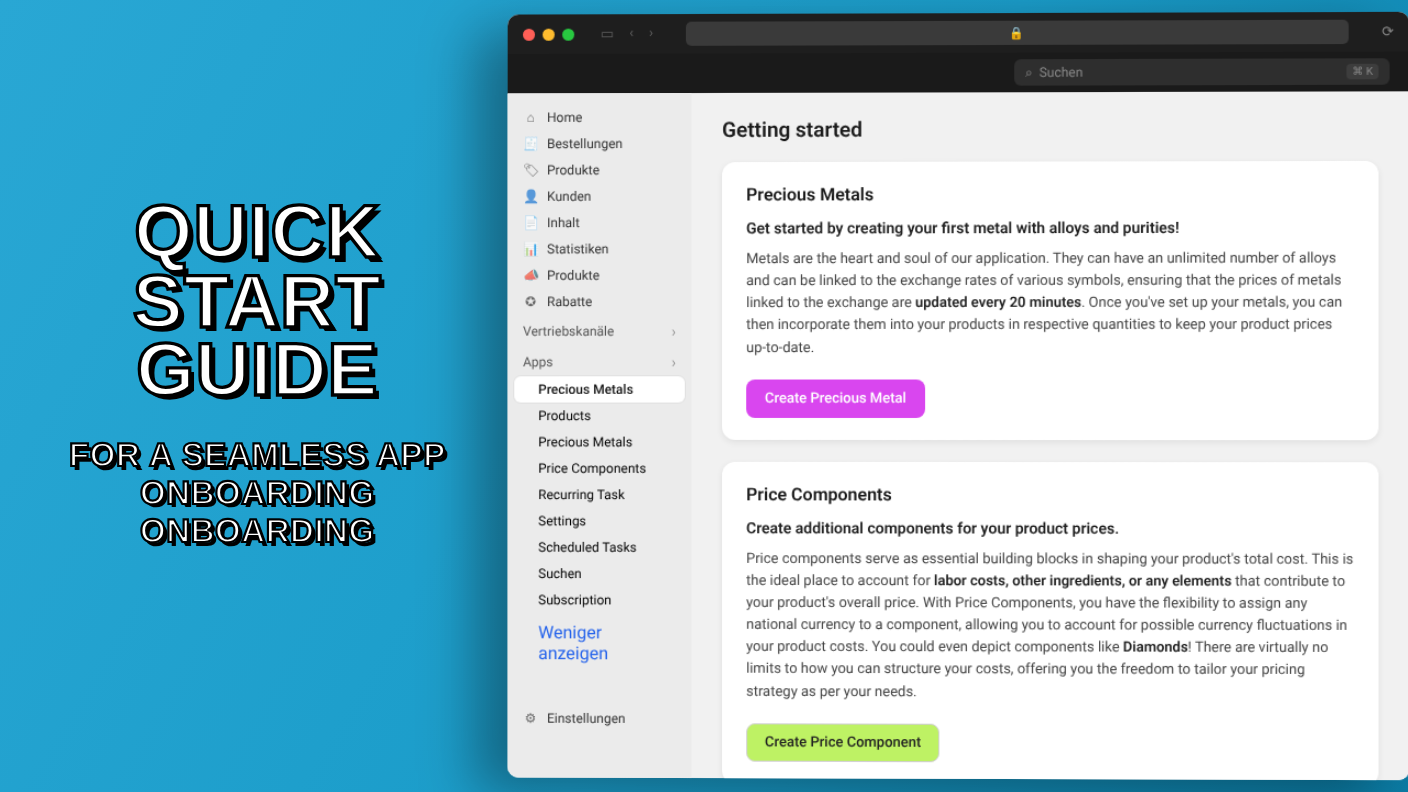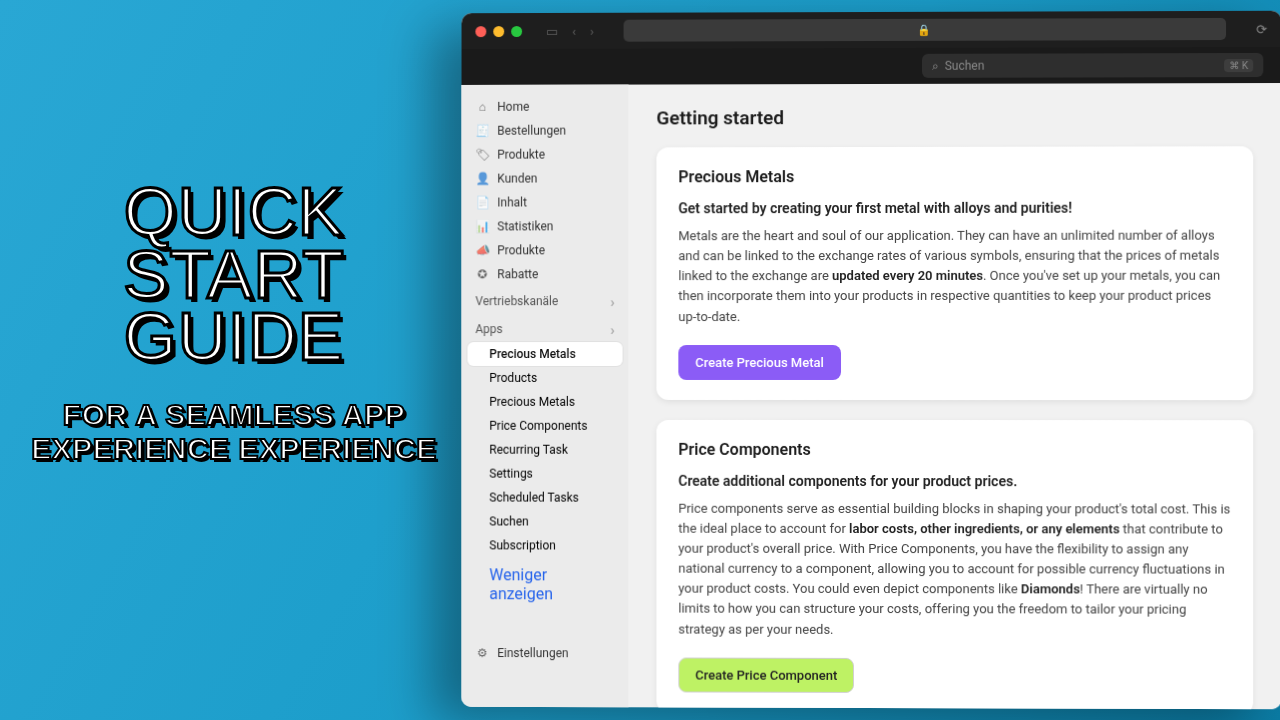--- a/index.html
+++ b/index.html
@@ -1,19 +1,19 @@
 <!DOCTYPE html>
 <html><head>
 <meta charset="utf-8">
 <style>
 *{margin:0;padding:0;box-sizing:border-box;font-family:-apple-system,BlinkMacSystemFont,"Segoe UI",Roboto,sans-serif}
 html,body{width:1280px;height:720px;overflow:hidden}
 body{background:linear-gradient(120deg,#29a7d4 0%,#1a9cc9 55%,#0a7ca5 100%);position:relative}
 .overlay-text{position:absolute;left:24px;top:180px;width:420px;color:#fff;z-index:5}
-.overlay-text h1{font-family:'Arial Black',Impact,sans-serif;font-size:68px;font-weight:400;line-height:.92;letter-spacing:1px;-webkit-text-stroke:3px #000;text-stroke:3px #000;color:#fff;text-shadow:4px 4px 0 #000;margin-bottom:30px;text-align:center}
+.overlay-text h1{font-family:'Arial Black',Impact,sans-serif;font-size:68px;font-weight:700;line-height:.92;letter-spacing:1px;-webkit-text-stroke:3px #000;text-stroke:3px #000;color:#fff;text-shadow:4px 4px 0 #000;margin-bottom:30px;text-align:center}
 .overlay-text h2{font-family:'Arial Black',Impact,sans-serif;font-size:30px;font-weight:900;line-height:1.15;-webkit-text-stroke:2px #000;color:#fff;text-shadow:3px 3px 0 #000;text-align:center;letter-spacing:.5px}
 .browser-window{position:absolute;left:460px;top:12px;width:820px;height:696px;background:#fff;border-radius:10px;overflow:hidden;box-shadow:-30px 15px 50px rgba(0,0,0,.35);transform:perspective(2000px) rotateY(-1deg)}
 .browser-chrome{height:36px;background:#1e1e1e;display:flex;align-items:center;padding:0 14px;gap:10px}
 .traffic-lights{display:flex;gap:7px}
 .dot{width:11px;height:11px;border-radius:50%}
 .dot.red{background:#ff5f57}.dot.yellow{background:#febc2e}.dot.green{background:#28c840}
 .chrome-btns{display:flex;gap:14px;margin-left:14px;color:#888;font-size:13px}
 .chrome-btns span{opacity:.6}
 .url-bar{flex:1;margin:0 20px;height:22px;background:#3a3a3a;border-radius:5px;display:flex;align-items:center;justify-content:center;color:#aaa;font-size:11px}
 .chrome-right{color:#888;font-size:13px}
@@ -31,29 +31,29 @@
 .link-less{padding:8px 8px 8px 22px;font-size:16px;color:#2563eb;cursor:pointer}
 .settings-item{margin-top:30px}
 .main{flex:1;padding:22px 28px;overflow:auto}
 .page-title{font-size:19px;font-weight:600;color:#1a1a1a;margin-bottom:18px}
 .card{background:#fff;border-radius:12px;padding:20px 22px;margin-bottom:20px;box-shadow:0 2px 6px rgba(0,0,0,.08)}
 .card h3{font-size:16px;font-weight:600;color:#1a1a1a;margin-bottom:14px}
 .card .lead{font-size:14px;font-weight:600;color:#222;margin-bottom:10px}
 .card p{font-size:13px;line-height:1.55;color:#444}
 .card p b{font-weight:600;color:#222}
 .btn{display:inline-block;margin-top:18px;padding:9px 16px;border-radius:8px;font-size:13px;font-weight:500;cursor:pointer;border:1px solid transparent}
-.btn.primary{background:#8b5cf6;color:#fff}
+.btn.primary{background:#d946ef;color:#fff}
 .btn.secondary{background:#bef264;color:#222;border:1px solid #d0d0d0}
 </style>
 </head>
 <body>
 
 <div class="overlay-text">
   <h1>QUICK START GUIDE</h1>
-  <h2>FOR A SEAMLESS APP EXPERIENCE EXPERIENCE</h2>
+  <h2>FOR A SEAMLESS APP ONBOARDING ONBOARDING</h2>
 </div>
 
 <div class="browser-window">
   <div class="browser-chrome">
     <div class="traffic-lights">
       <div class="dot red"></div>
       <div class="dot yellow"></div>
       <div class="dot green"></div>
     </div>
     <div class="chrome-btns">

